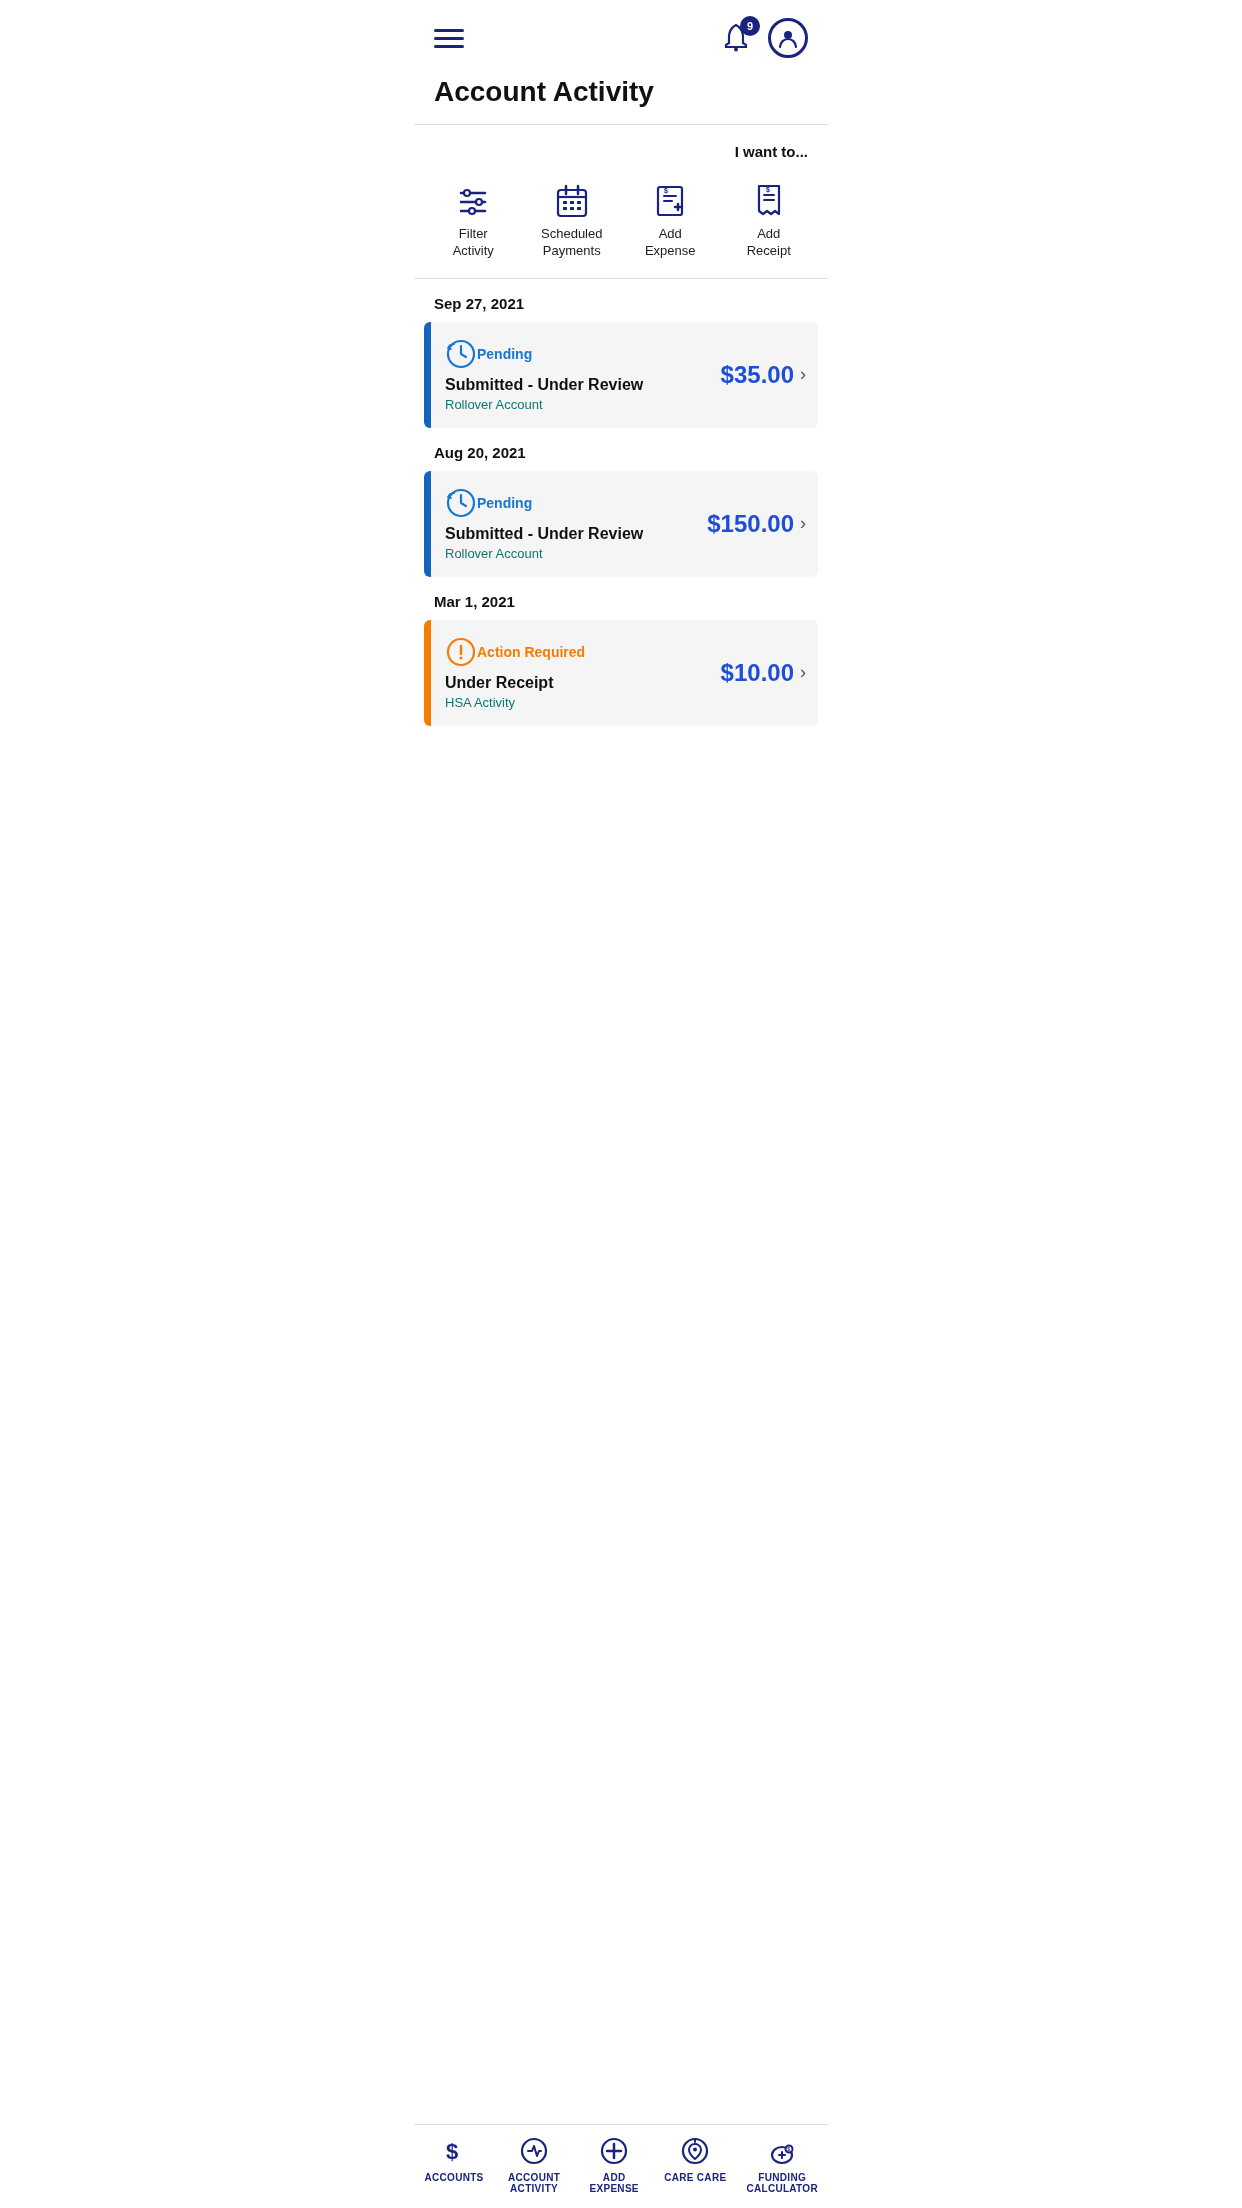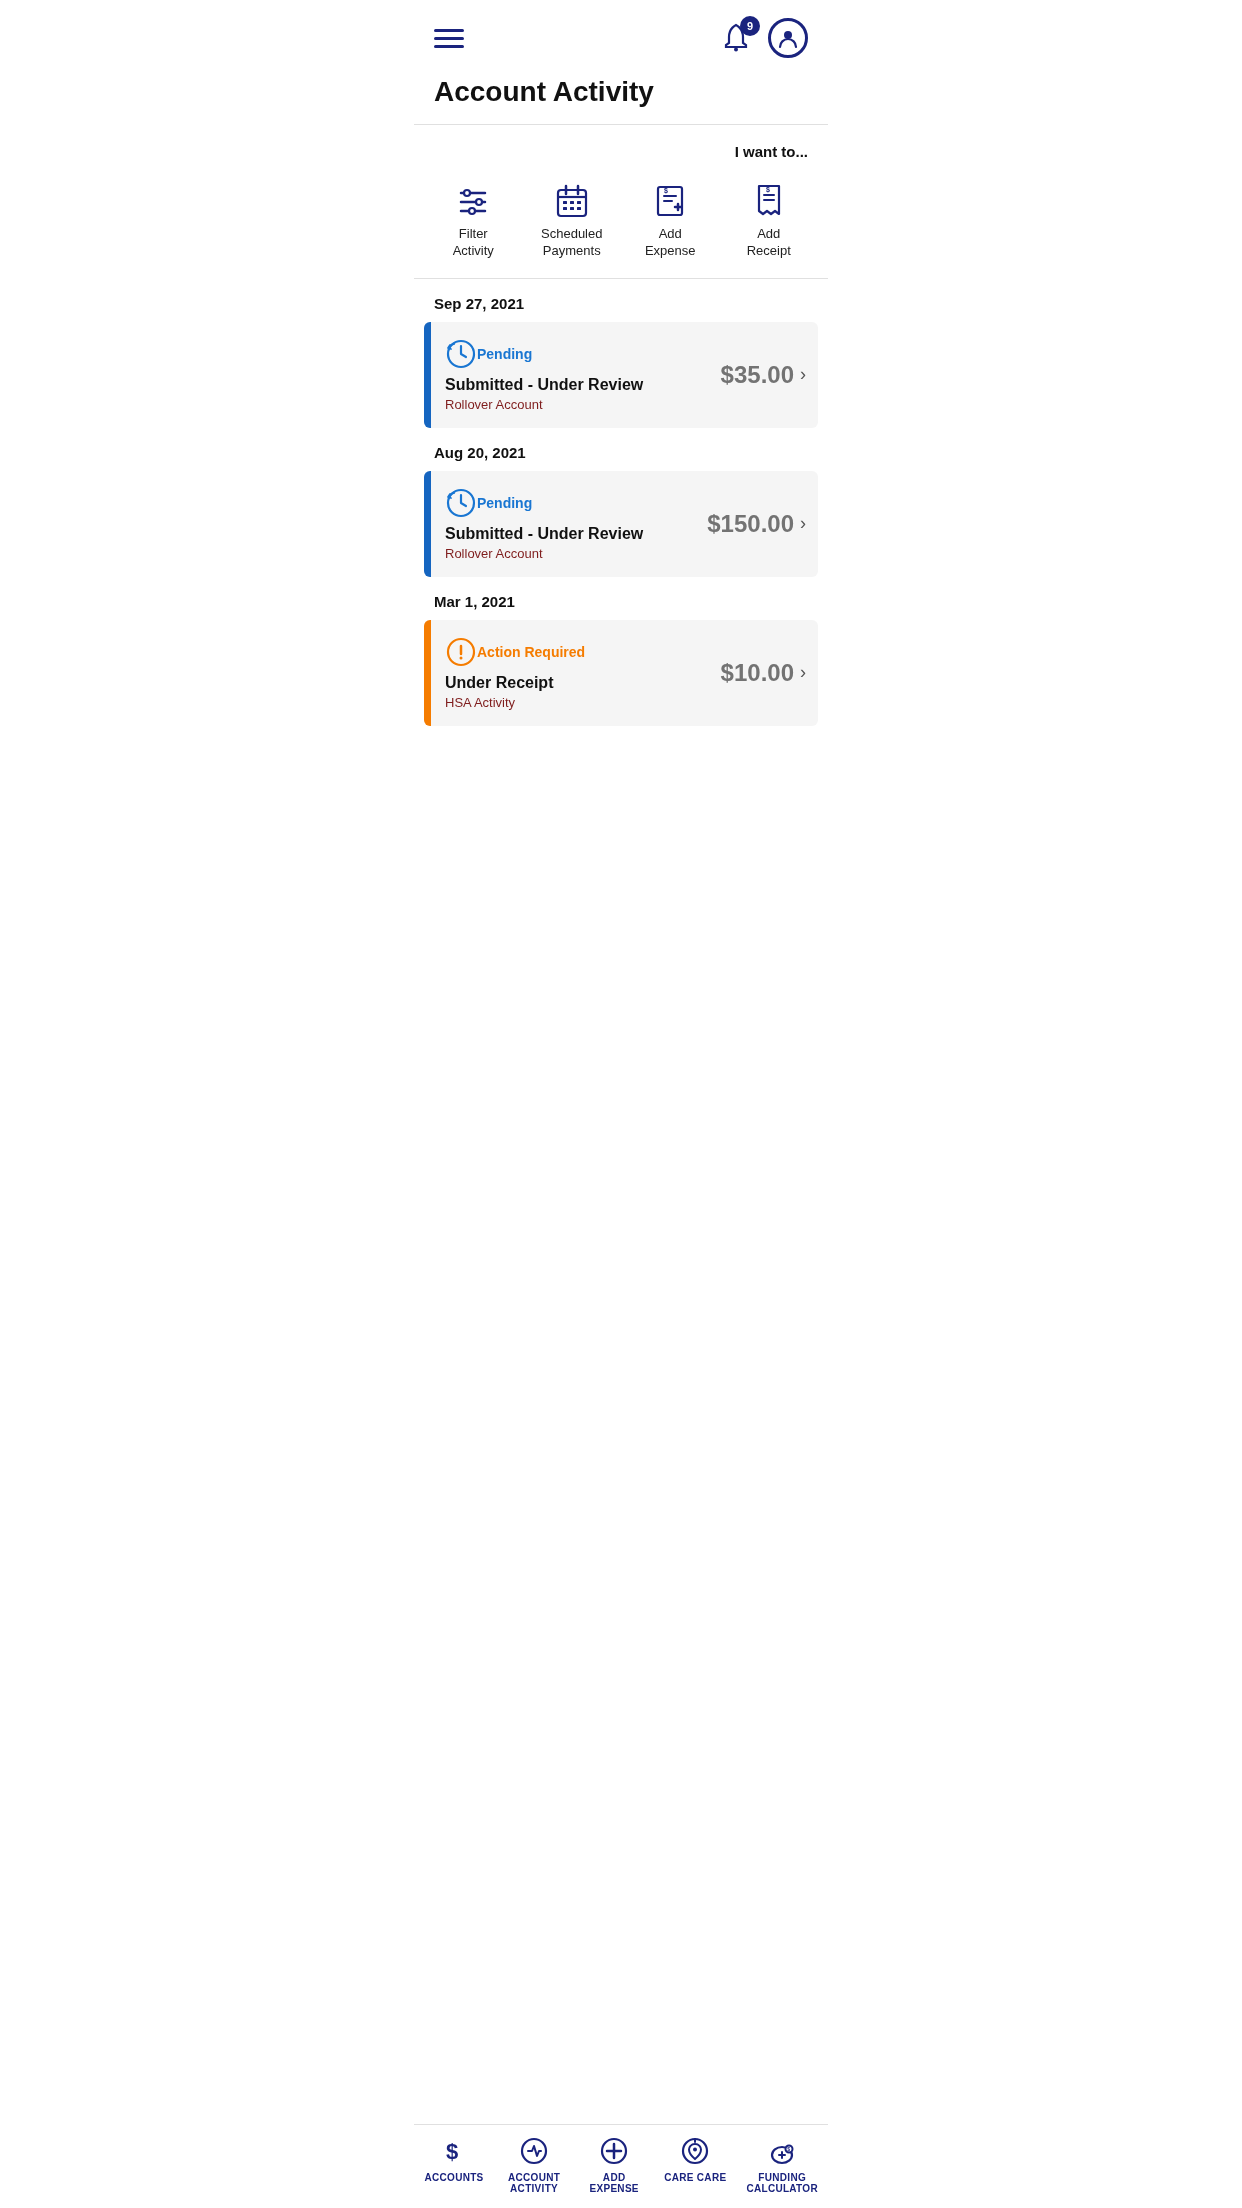--- a/index.html
+++ b/index.html
@@ -184,31 +184,31 @@
     .status-label.action { color: #f57c00; }
 
     .card-title {
       font-size: 16px;
       font-weight: 800;
       color: #111;
       margin-bottom: 3px;
     }
     .card-subtitle {
       font-size: 13px;
-      color: #7f1d1d;
+      color: #0f766e;
     }
     .card-right {
       display: flex;
       align-items: center;
       gap: 6px;
     }
     .card-amount {
       font-size: 24px;
       font-weight: 800;
-      color: #737373;
+      color: #1d4ed8;
     }
     .card-chevron {
       font-size: 18px;
       color: #555;
     }
 
     
     .bottom-nav {
       position: fixed;
       bottom: 0;

